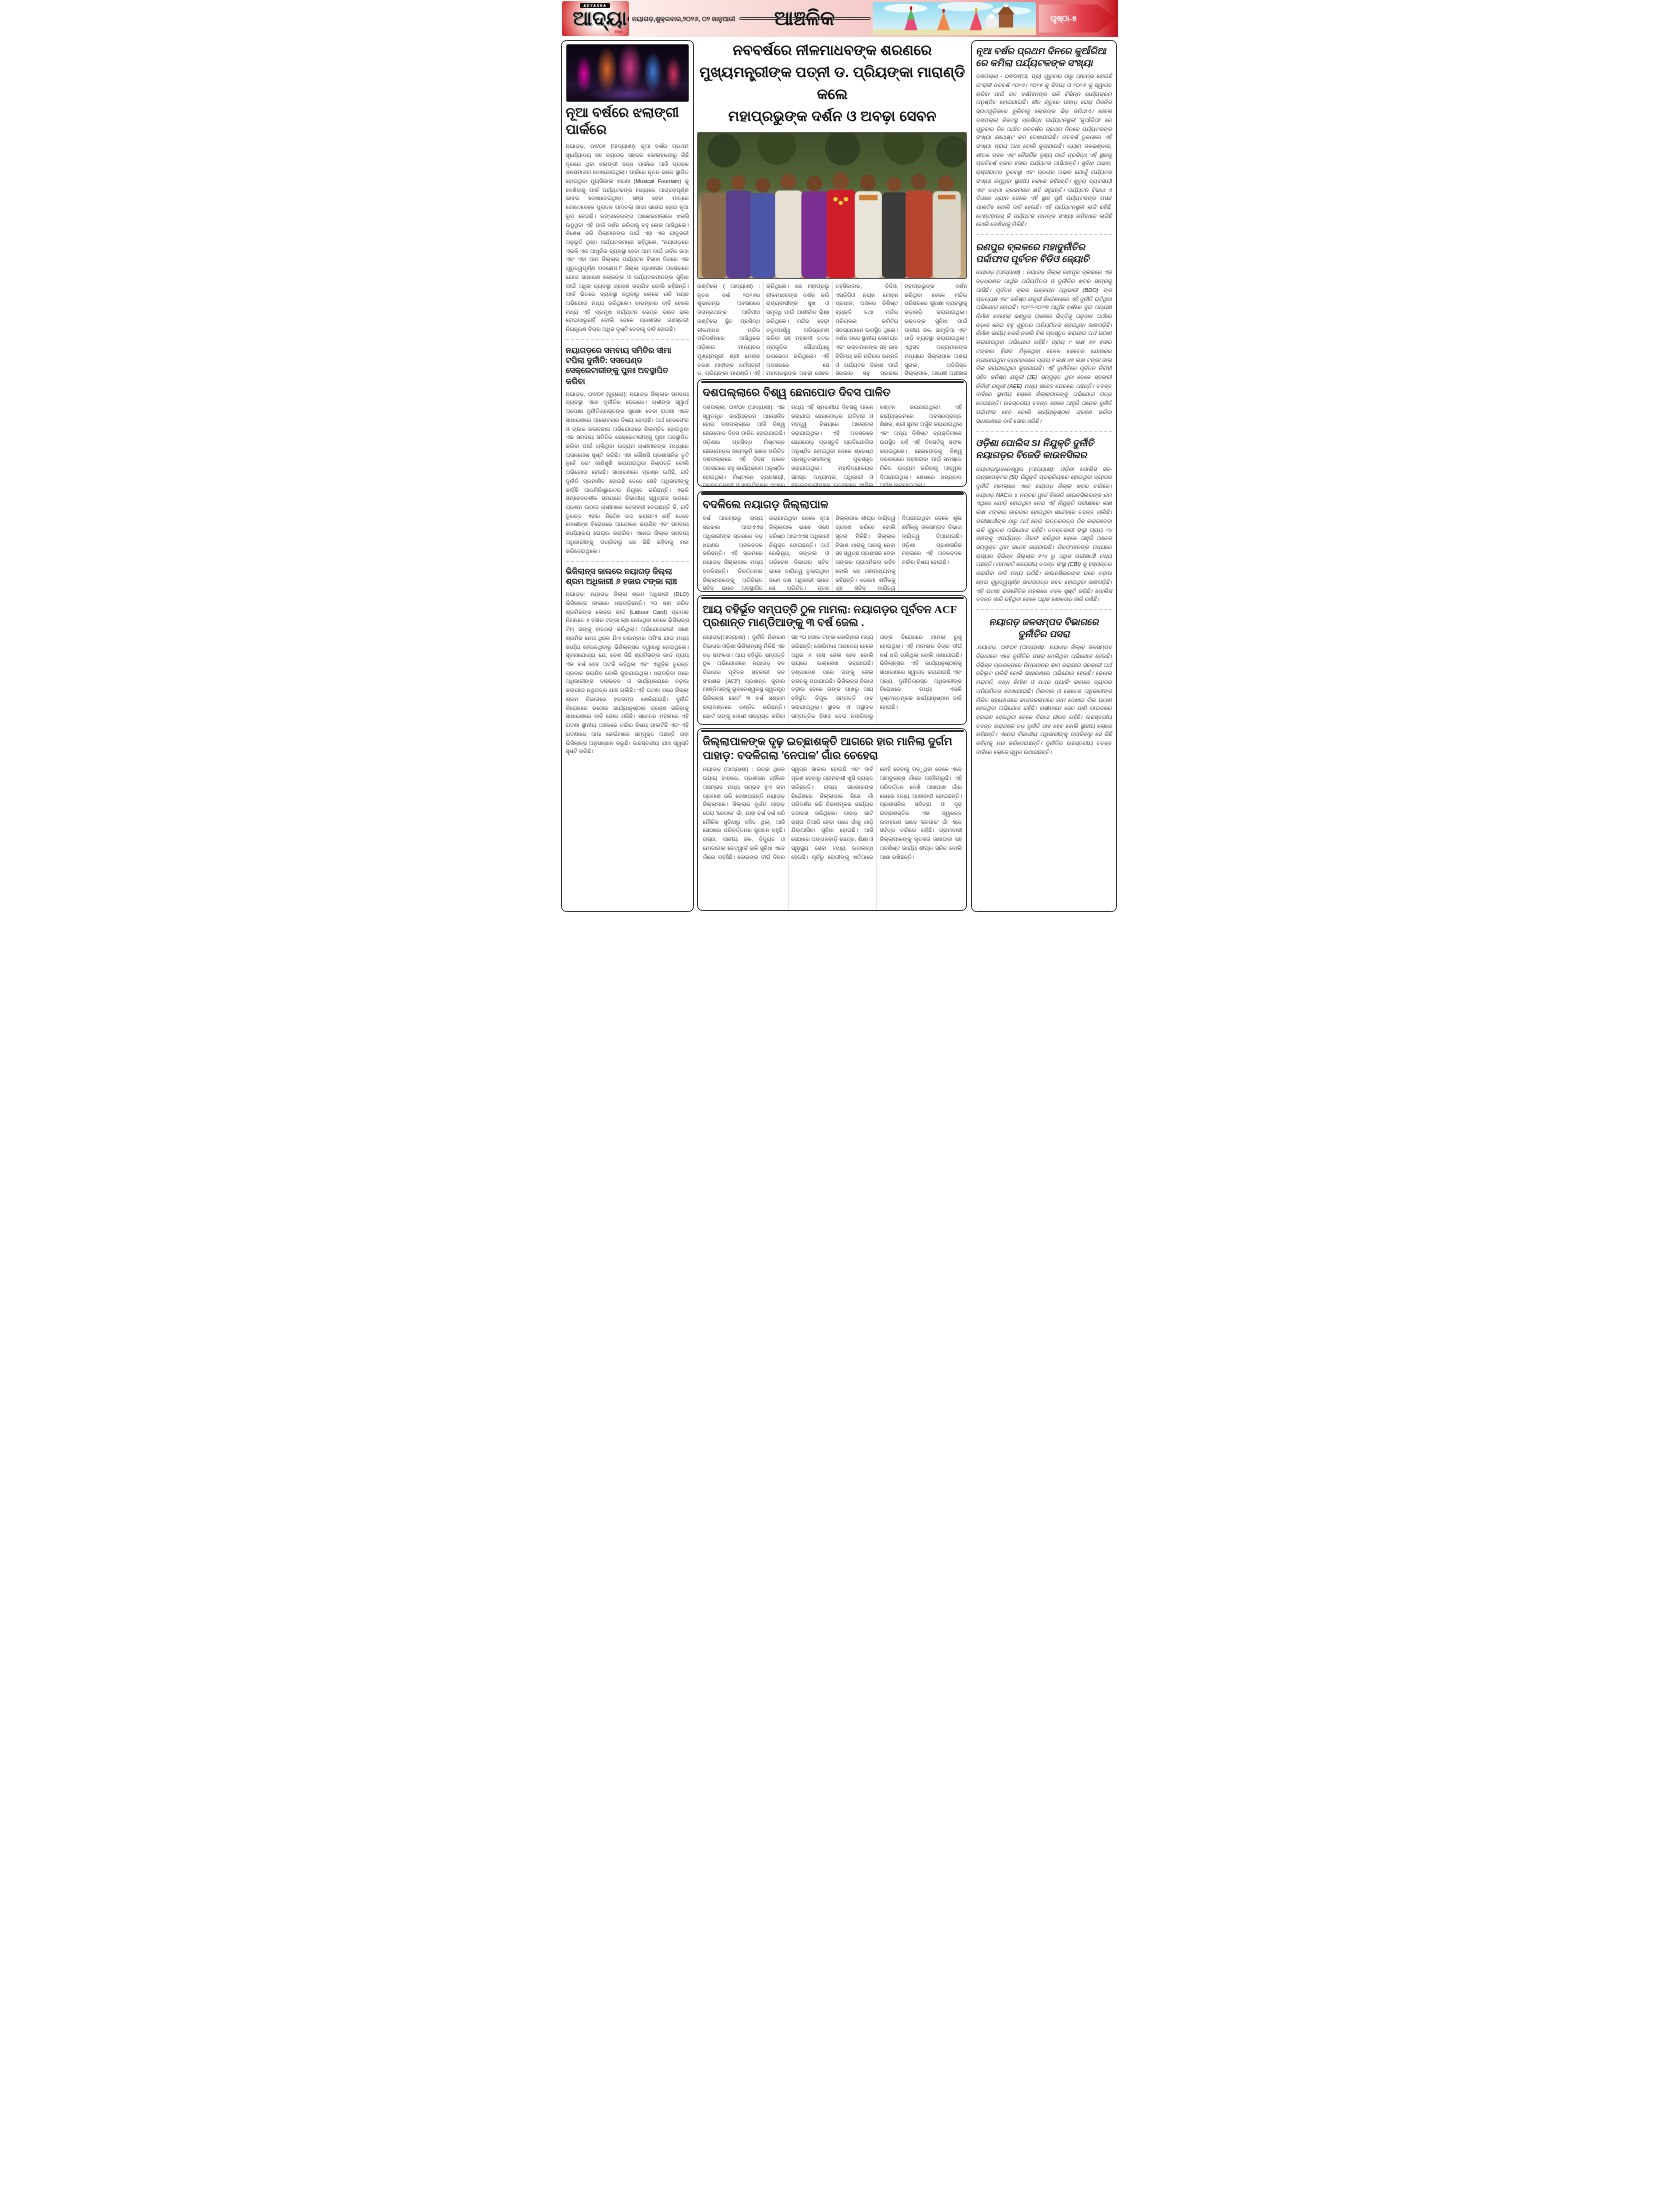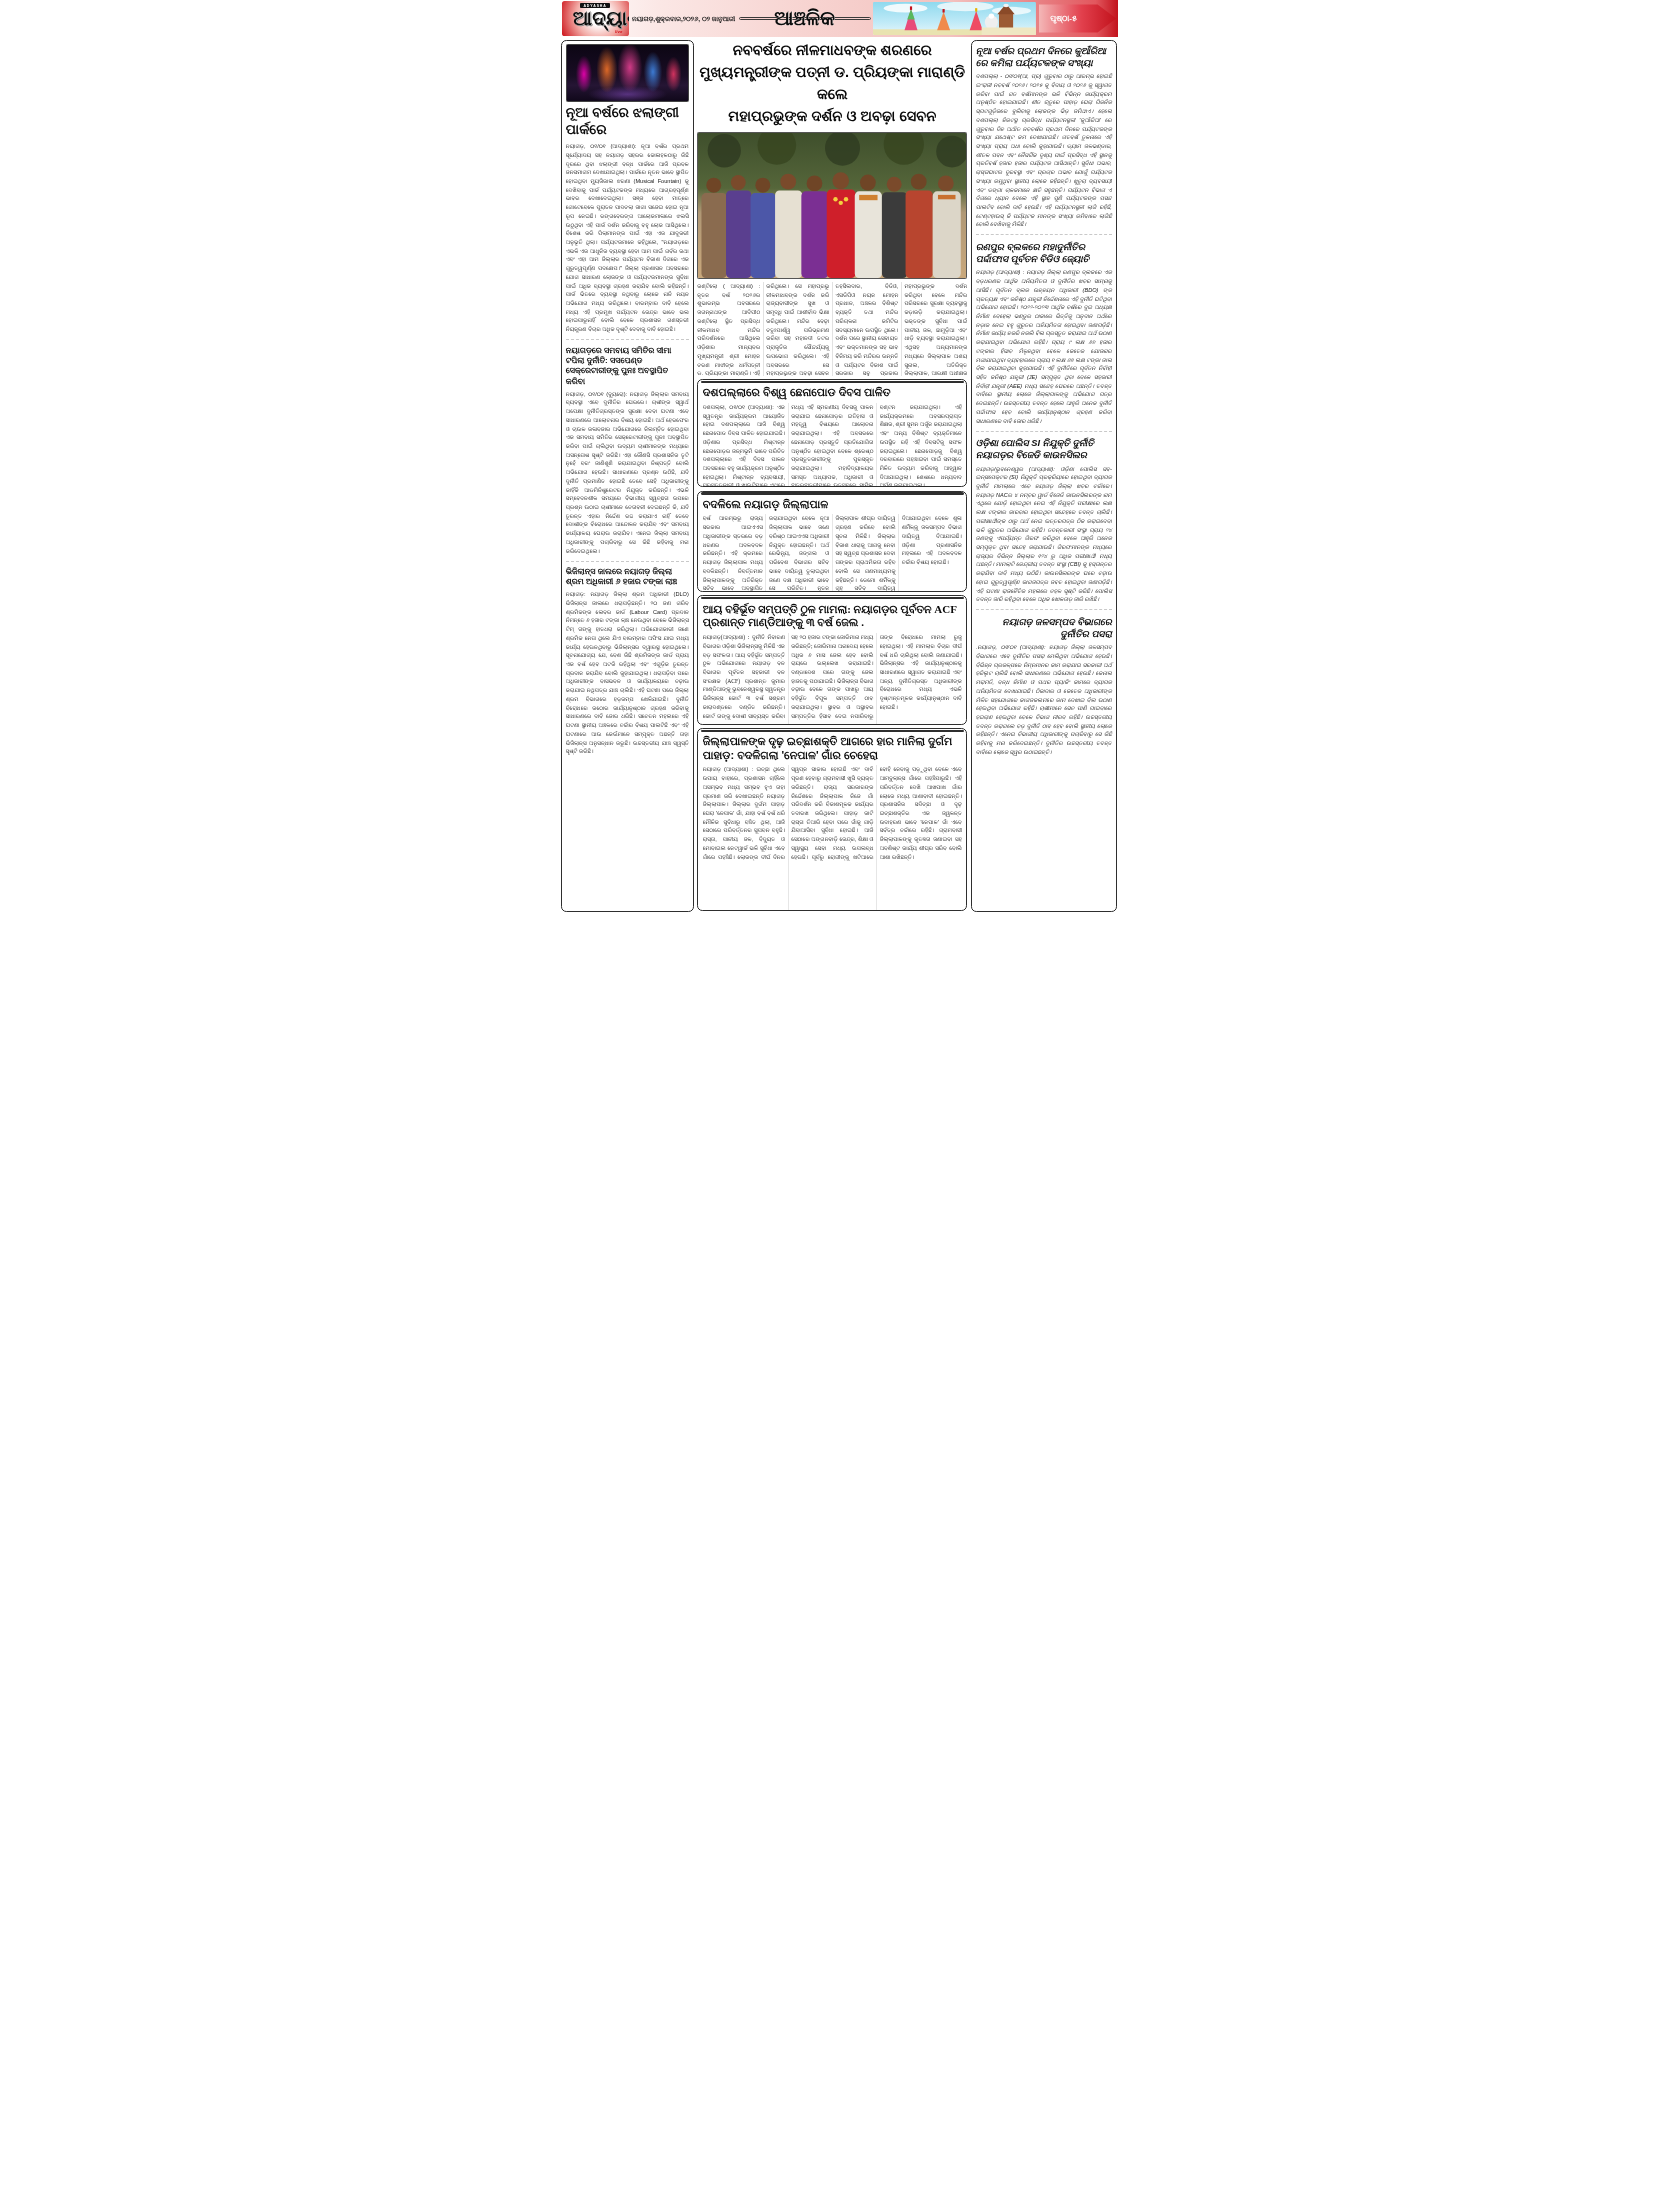--- a/index.html
+++ b/index.html
@@ -59,21 +59,21 @@
   .group-photo{height:145px;border:0.9px solid #555;border-radius:1.3px;overflow:hidden;flex:0 0 auto;}
   .group-photo svg{display:block;width:100%;height:100%;}
   .lead-body{margin-top:3.5px;column-count:4;column-gap:6.2px;column-rule:0.4px solid #e2e2e2;flex:1 1 auto;overflow:hidden;}
 
   .bx-hl{font-size:11px;font-weight:bold;margin:3.5px 0 3.1px 0;color:#0a0a0a;line-height:1.25;}
   .bx-body{column-gap:6.2px;column-rule:0.4px solid #e6e6e6;overflow:hidden;}
   .c3{column-count:3;} .c4{column-count:4;}
   .h292{height:114px;} .h215{height:107px;} .h272{height:136px;font-family:Liberation Serif, serif;} .h365{height:193px;}
   .cbox .bx-body{height:calc(100% - 0px);}
   .center-hl{text-align:left;}
-  .hl-center{text-align:right;}
+  .hl-center{text-align:center;}
 </style>
 </head>
 <body>
 
 <div class="page">
 
   <header class="masthead">
     <div class="logo">
       <span class="brand-top">ADYASHA</span>
       <span class="brand-main">ଆଦ୍ୟାଶା</span>

